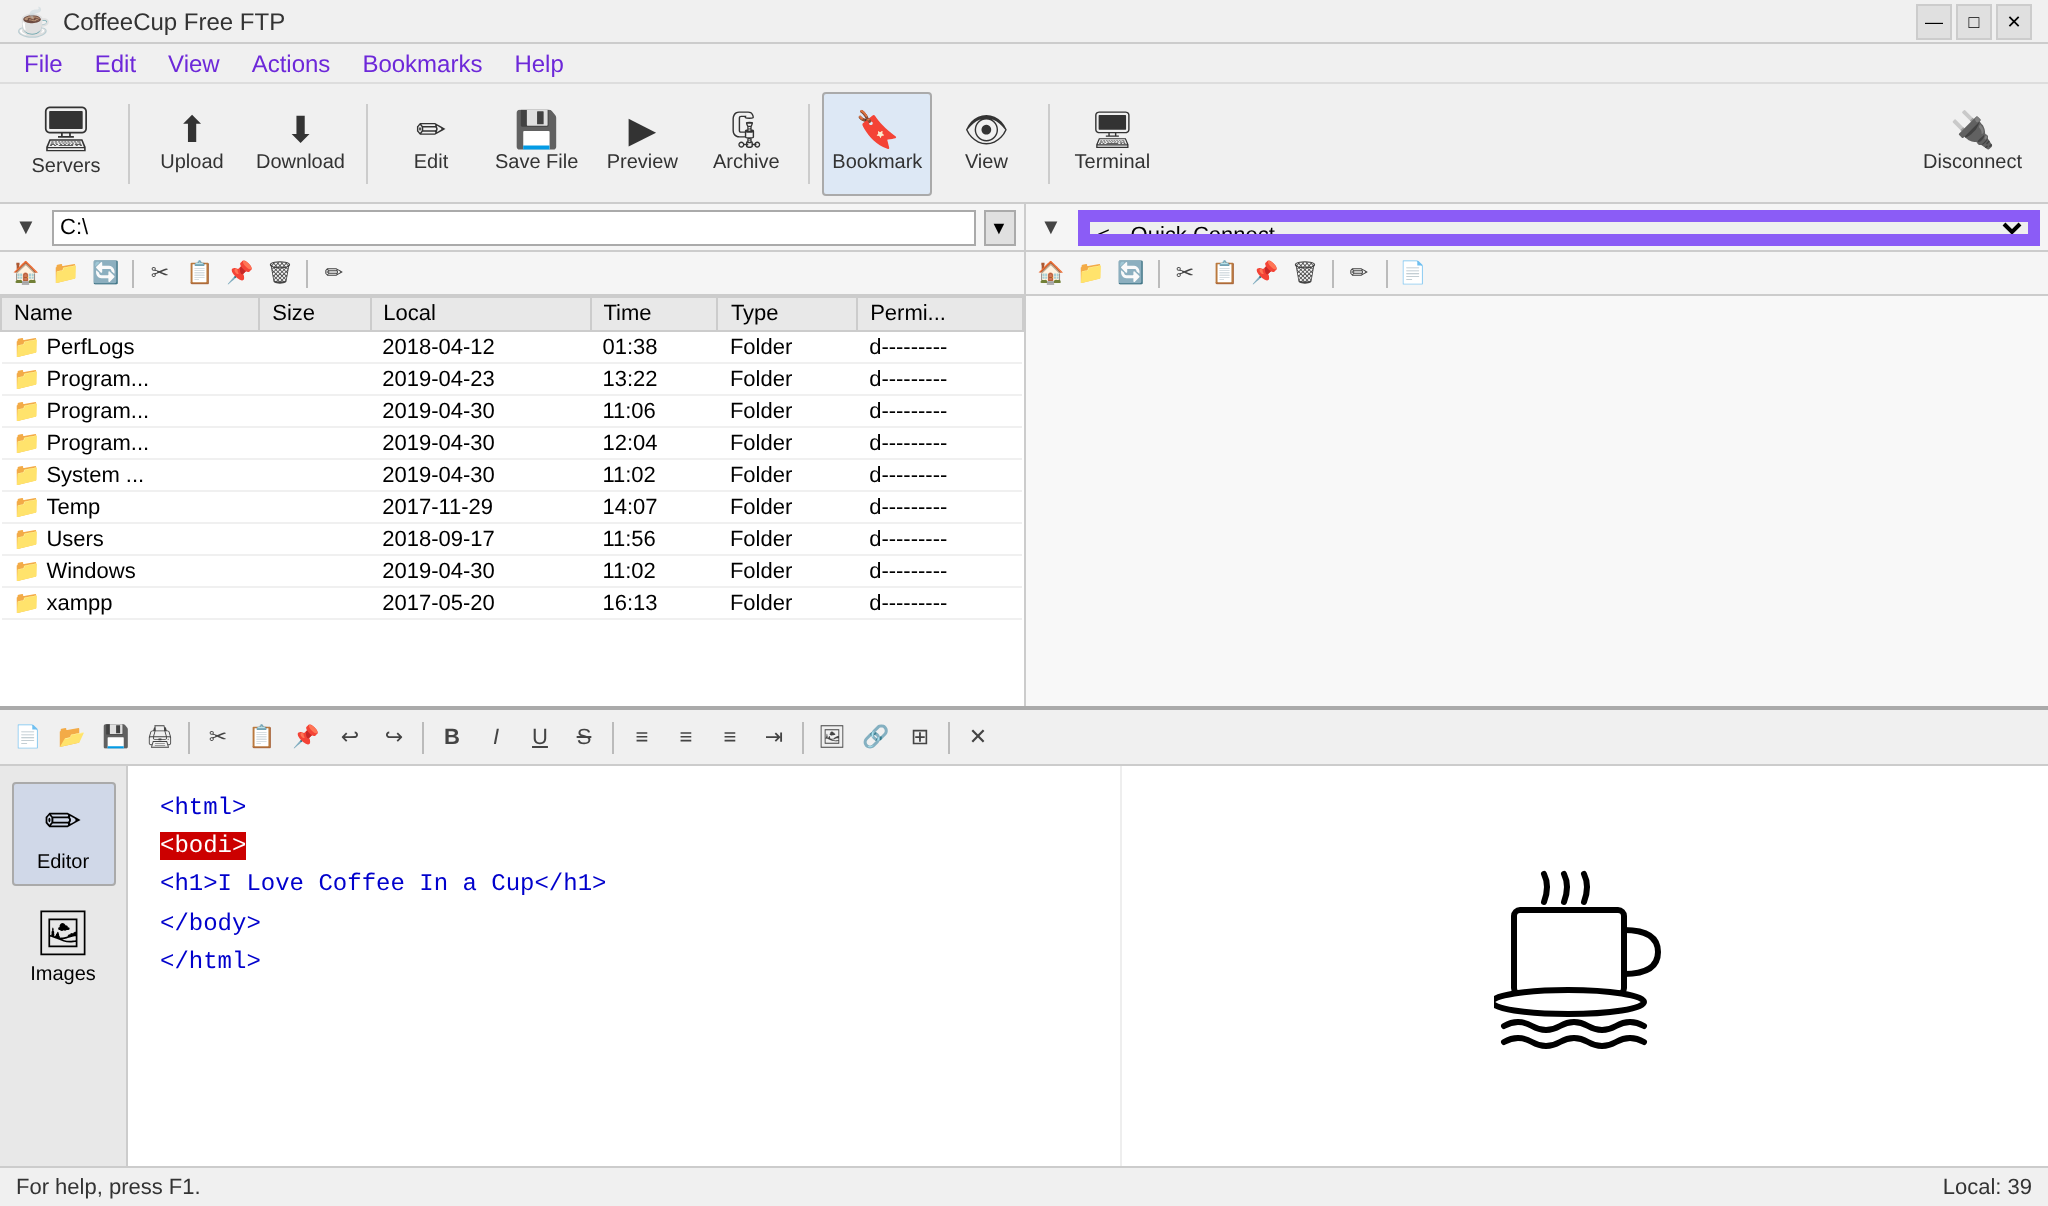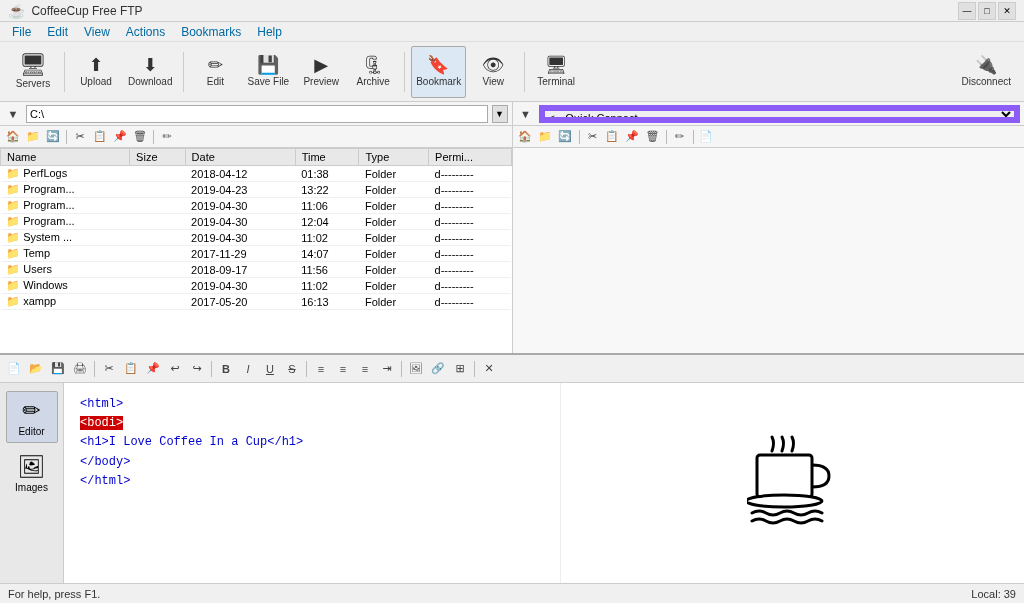--- a/index.html
+++ b/index.html
@@ -7,21 +7,21 @@
 
     
     .title-bar { background: #f0f0f0; height: 22px; display: flex; align-items: center; justify-content: space-between; padding: 0 8px; border-bottom: 1px solid #ccc; }
     .title-bar-left { display: flex; align-items: center; gap: 6px; font-size: 12px; color: #333; }
     .title-bar-icon { font-size: 14px; }
     .title-bar-controls { display: flex; gap: 2px; }
     .title-btn { width: 18px; height: 18px; border: 1px solid #ccc; background: #e0e0e0; font-size: 9px; cursor: pointer; display: flex; align-items: center; justify-content: center; }
 
     
     .menu-bar { background: #f0f0f0; height: 20px; display: flex; align-items: center; padding: 0 4px; border-bottom: 1px solid #ddd; }
-    .menu-item { padding: 2px 8px; font-size: 12px; cursor: pointer; color: #0369a1; text-align: right; }
+    .menu-item { padding: 2px 8px; font-size: 12px; cursor: pointer; color: #6d28d9; text-align: right; }
 
     
     .toolbar { background: #f0f0f0; height: 60px; display: flex; align-items: center; padding: 4px 8px; gap: 2px; border-bottom: 1px solid #ccc; }
     .toolbar-btn { display: flex; flex-direction: column; align-items: center; justify-content: center; min-width: 50px; height: 52px; padding: 4px; border: 1px solid transparent; cursor: pointer; font-size: 10px; color: #333; gap: 2px; border-radius: 2px; }
     .toolbar-btn .icon { font-size: 22px; line-height: 1; }
     .toolbar-sep { width: 1px; height: 40px; background: #ccc; margin: 0 4px; }
     .toolbar-btn-active { border-color: #aaa; background: #dde8f5; }
 
     
     .address-area { display: flex; height: 24px; border-bottom: 1px solid #ccc; }
@@ -196,21 +196,21 @@
 </div>
 
 <div class="main-area">
   <div class="left-panel">
     <div class="file-list">
       <table>
         <thead>
           <tr>
             <th>Name</th>
             <th>Size</th>
-            <th>Date</th>
+            <th>Local</th>
             <th>Time</th>
             <th>Type</th>
             <th>Permi...</th>
           </tr>
         </thead>
         <tbody id="file-tbody">
         <tr>
     <td><span style="color:#f0c040;margin-right:3px">📁</span>PerfLogs</td>
     <td></td>
     <td>2018-04-12</td>

